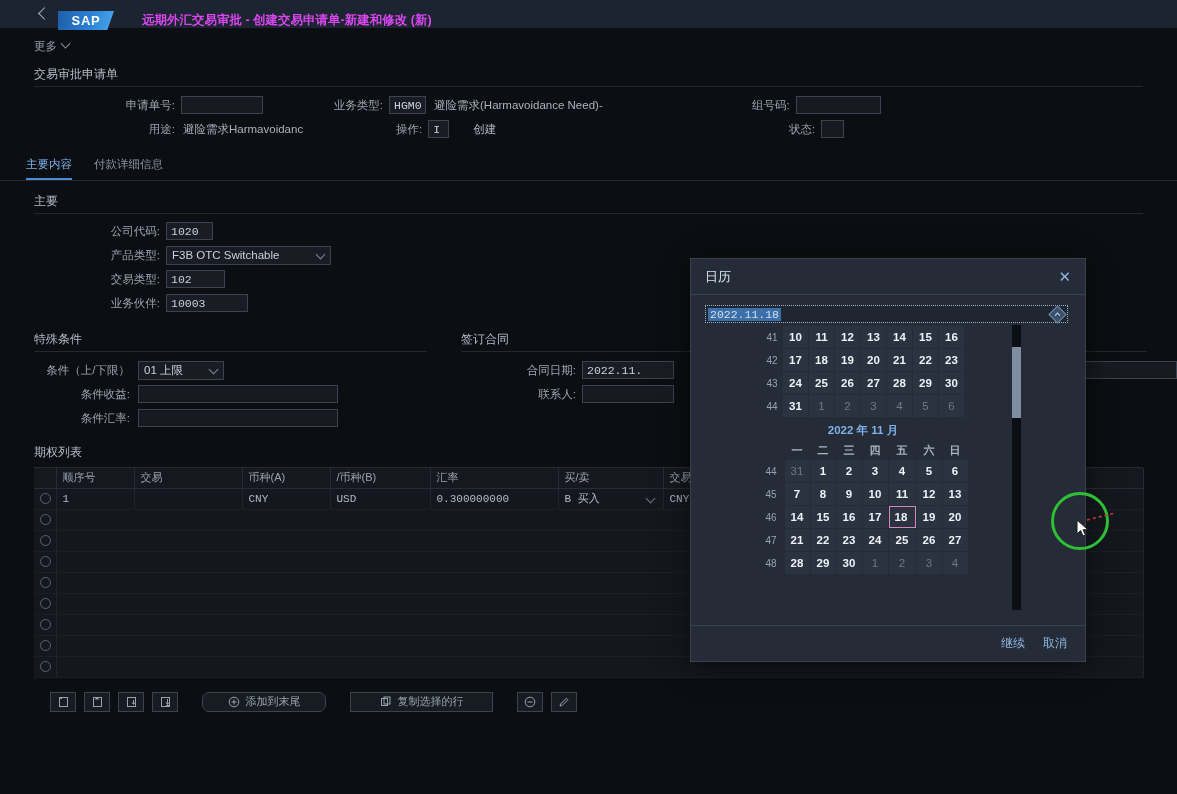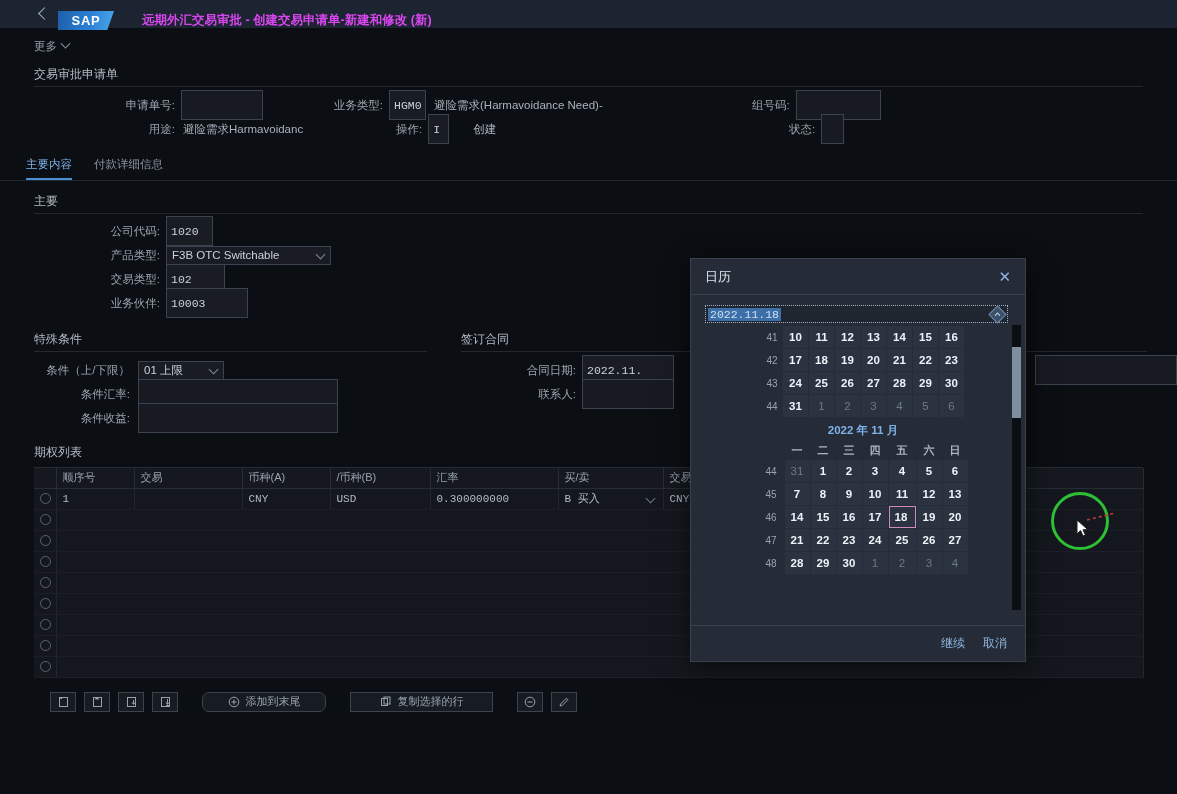--- a/index.html
+++ b/index.html
@@ -48,21 +48,21 @@
   .section-title { color: #b5bdc8; font-size: 12px; padding-left: 34px; margin-top: 12px; margin-bottom: 2px; }
   .hr { height: 1px; background: #23282f; margin: 3px 34px 0 34px; }
 
   .field-row { display: flex; align-items: center; height: 24px; }
   .flabel { color: #9aa4b0; font-size: 11.5px; text-align: right; white-space: nowrap; }
   .fval-text { color: #aab3bf; font-size: 11.5px; margin-left: 8px; white-space: nowrap; }
 
   .inp {
     background: #191d23; border: 1px solid #3a434f; color: #c9d2dc;
     font-family: "Liberation Mono", monospace; font-size: 11.5px;
-    height: 30px; line-height: 16px; padding: 0 4px; outline: none;
+    height: 18px; line-height: 16px; padding: 0 4px; outline: none;
   }
   .inp.empty { background: #171b21; }
   .sel {
     background: #191d23; border: 1px solid #3a434f; color: #c9d2dc;
     font-size: 11.5px; height: 19px; padding: 0 20px 0 5px; outline: none;
     position: relative; display: inline-flex; align-items: center;
   }
   .sel-wrap { position: relative; display: inline-block; }
   .sel-caret {
     position: absolute; right: 7px; top: 6px; width: 7px; height: 7px;
@@ -106,21 +106,21 @@
   .tb-btn {
     height: 20px; border: 1px solid #3a434f; background: #171c22;
     color: #9aa4b0; font-size: 11px; display: inline-flex; align-items: center;
     justify-content: center; gap: 6px; padding: 0 10px; cursor: pointer;
   }
   .tb-icon-btn { width: 26px; padding: 0; }
   .tb-group-gap { width: 8px; }
 
   
   .dialog {
-    position: absolute; left: 690px; top: 258px; width: 336px; height: 404px;
+    position: absolute; left: 690px; top: 258px; width: 396px; height: 404px;
     background: #252c38; border: 1px solid #39414f;
     box-shadow: 0 6px 26px rgba(0,0,0,.6);
   }
   .dlg-head {
     height: 36px; display: flex; align-items: center; justify-content: space-between;
     padding: 0 14px; border-bottom: 1px solid #39414f;
   }
   .dlg-title { color: #dbe3ec; font-size: 13px; }
   .dlg-close { color: #8fb6e0; font-size: 15px; cursor: pointer; line-height: 1; }
   .dlg-body { position: relative; padding: 10px 17px 0 14px; height: 315px; overflow: hidden; }
@@ -260,25 +260,25 @@
       <div class="hr" style="margin:3px 34px 0 34px;"></div>
       <div style="margin-top:6px;">
         <div class="field-row">
           <span class="flabel" style="width:130px;">条件（上/下限）</span>
           <span class="sel-wrap" style="margin-left:8px;">
             <span class="sel" style="width:86px;">01 上限</span>
             <span class="sel-caret"></span>
           </span>
         </div>
         <div class="field-row">
-          <span class="flabel" style="width:130px;">条件汇率:</span>
+          <span class="flabel" style="width:130px;">条件收益:</span>
           <input class="inp empty" style="margin-left: 8px; width: 200px;" value="">
         </div>
         <div class="field-row">
-          <span class="flabel" style="width:130px;">条件收益:</span>
+          <span class="flabel" style="width:130px;">条件汇率:</span>
           <input class="inp empty" style="margin-left: 8px; width: 200px;" value="">
         </div>
       </div>
     </div>
 
     <div style="flex:1;">
       <div class="section-title" style="padding-left:0;margin-top:0;">签订合同</div>
       <div class="hr" style="margin:3px 30px 0 0;"></div>
       <div style="margin-top:6px;">
         <div class="field-row">

